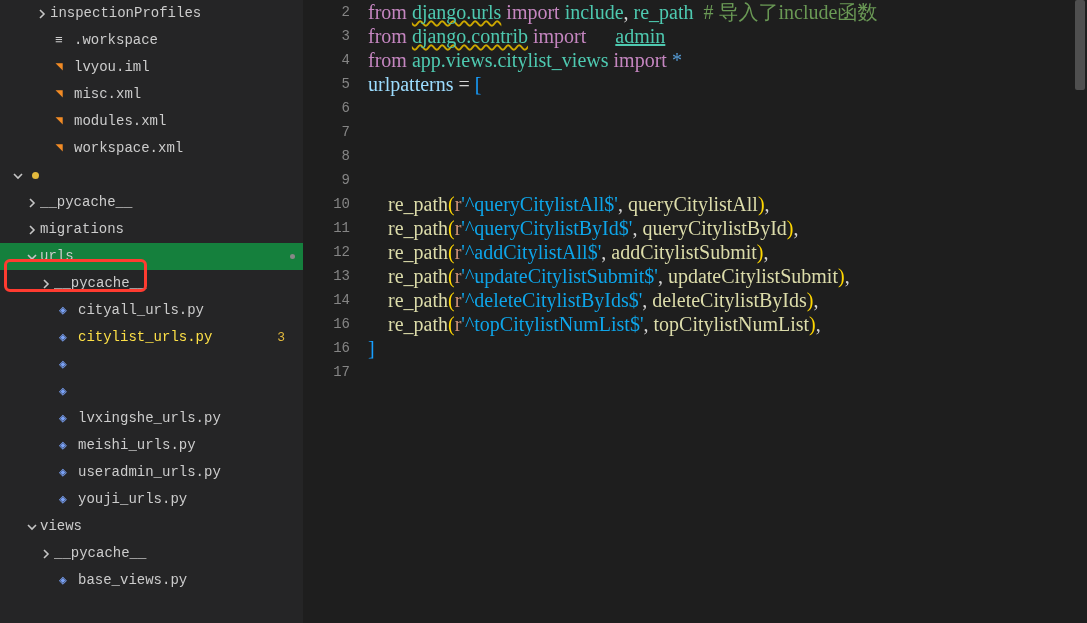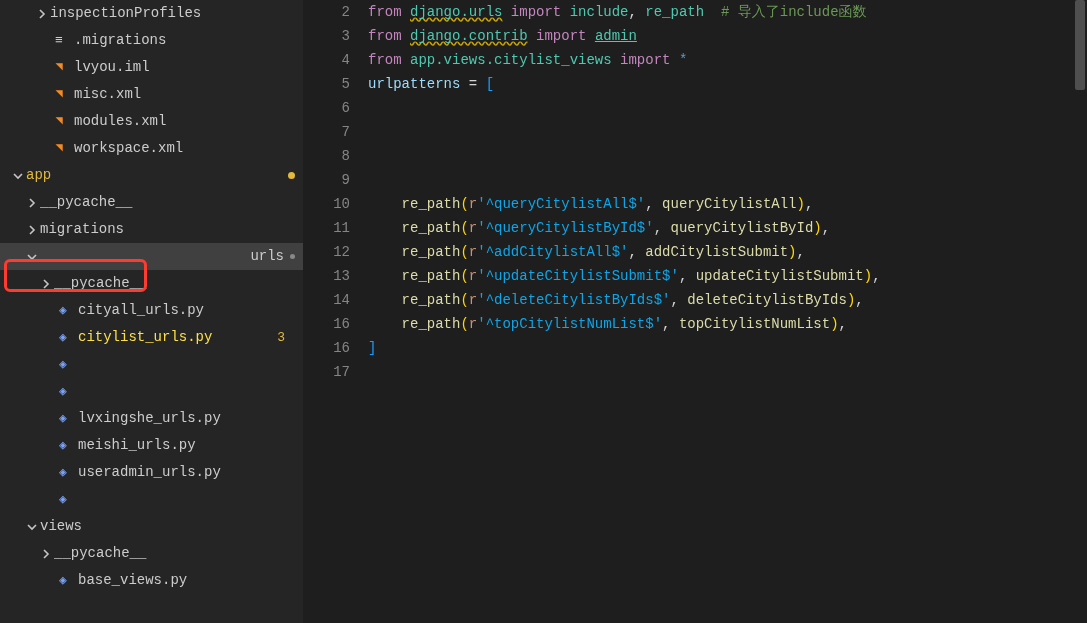--- a/index.html
+++ b/index.html
@@ -21,21 +21,21 @@
     user-select: none;
   }
   .tree-row {
     display: flex;
     align-items: center;
     height: 27px;
     line-height: 27px;
     white-space: nowrap;
     padding-right: 8px;
   }
-  .tree-row.selected { background: #404040; text-align: right; }
+  .tree-row.selected { background: #15803d; }
   .indent { display: inline-block; height: 1px; }
   .chevron {
     width: 16px; height: 16px;
     display: inline-flex; align-items: center; justify-content: center;
     margin-right: 0px;
     color: #c5c5c5;
   }
   .file-icon {
     width: 18px; height: 18px;
     display: inline-flex; align-items: center; justify-content: center;
@@ -79,30 +79,31 @@
     width: 65px;
     text-align: right;
     padding-right: 18px;
     color: #858585;
     background: #1e1e1e;
     font-size: 14px;
   }
   .gutter .ln { height: 24px; line-height: 24px; }
   .code {
     flex: 1;
-    font-size: 14px;
+    font-size: 20px;
     line-height: 24px;
     color: #d4d4d4;
     white-space: pre;
+    font-family: Liberation Serif, serif;
   }
   .code .line { height: 24px; }
   .c-kw { color: #c586c0; }
   .c-mod { color: #4ec9b0; text-decoration: underline wavy #cca700; text-decoration-skip-ink: none; }
   .c-mod2 { color: #4ec9b0; }
-  .c-admin { color: #4ec9b0; text-decoration: underline; }
+  .c-admin { color: #4ec9b0; text-decoration: underline; margin-left: 24px; }
   .c-fn { color: #dcdcaa; }
   .c-var { color: #9cdcfe; }
   .c-white { color: #d4d4d4; }
   .c-str { color: #ce9178; }
   .c-re { color: #0ea5e9; }
   .c-cmt { color: #6a9955; }
   .c-par { color: #ffd700; }
   .c-star { color: #569cd6; }
   .c-brack { color: #179fff; }
   .scrollbar {
@@ -133,21 +134,21 @@
         <svg class="chev" viewBox="0 0 12 12">
           <path d="M4 2 L8 6 L4 10"></path>
         </svg>
       </span>
       <span class="label folder">inspectionProfiles</span>
     </div>
     <div class="tree-row">
       <span class="indent" style="width:34px"></span>
       <span class="chevron"></span>
       <span class="file-icon icon-git">≡</span>
-      <span class="label filecolor">.migrations</span>
+      <span class="label filecolor">.workspace</span>
     </div>
     <div class="tree-row">
       <span class="indent" style="width:34px"></span>
       <span class="chevron"></span>
       <span class="file-icon icon-rss">◥</span>
       <span class="label filecolor">lvyou.iml</span>
     </div>
     <div class="tree-row">
       <span class="indent" style="width:34px"></span>
       <span class="chevron"></span>
@@ -166,21 +167,20 @@
       <span class="file-icon icon-rss">◥</span>
       <span class="label filecolor">workspace.xml</span>
     </div>
     <div class="tree-row">
       <span class="indent" style="width:10px"></span>
       <span class="chevron">
         <svg class="chev" viewBox="0 0 12 12">
           <path d="M2 4 L6 8 L10 4"></path>
         </svg>
       </span>
-      <span class="label appcolor">app</span>
       <span class="badge-dot"></span>
     </div>
     <div class="tree-row">
       <span class="indent" style="width:24px"></span>
       <span class="chevron">
         <svg class="chev" viewBox="0 0 12 12">
           <path d="M4 2 L8 6 L4 10"></path>
         </svg>
       </span>
       <span class="label folder">__pycache__</span>
@@ -251,20 +251,21 @@
     <div class="tree-row">
       <span class="indent" style="width:38px"></span>
       <span class="chevron"></span>
       <span class="file-icon icon-py">◈</span>
       <span class="label filecolor">useradmin_urls.py</span>
     </div>
     <div class="tree-row">
       <span class="indent" style="width:38px"></span>
       <span class="chevron"></span>
       <span class="file-icon icon-py">◈</span>
+      <span class="label filecolor">youji_urls.py</span>
     </div>
     <div class="tree-row">
       <span class="indent" style="width:24px"></span>
       <span class="chevron">
         <svg class="chev" viewBox="0 0 12 12">
           <path d="M2 4 L6 8 L10 4"></path>
         </svg>
       </span>
       <span class="label folder">views</span>
     </div>

